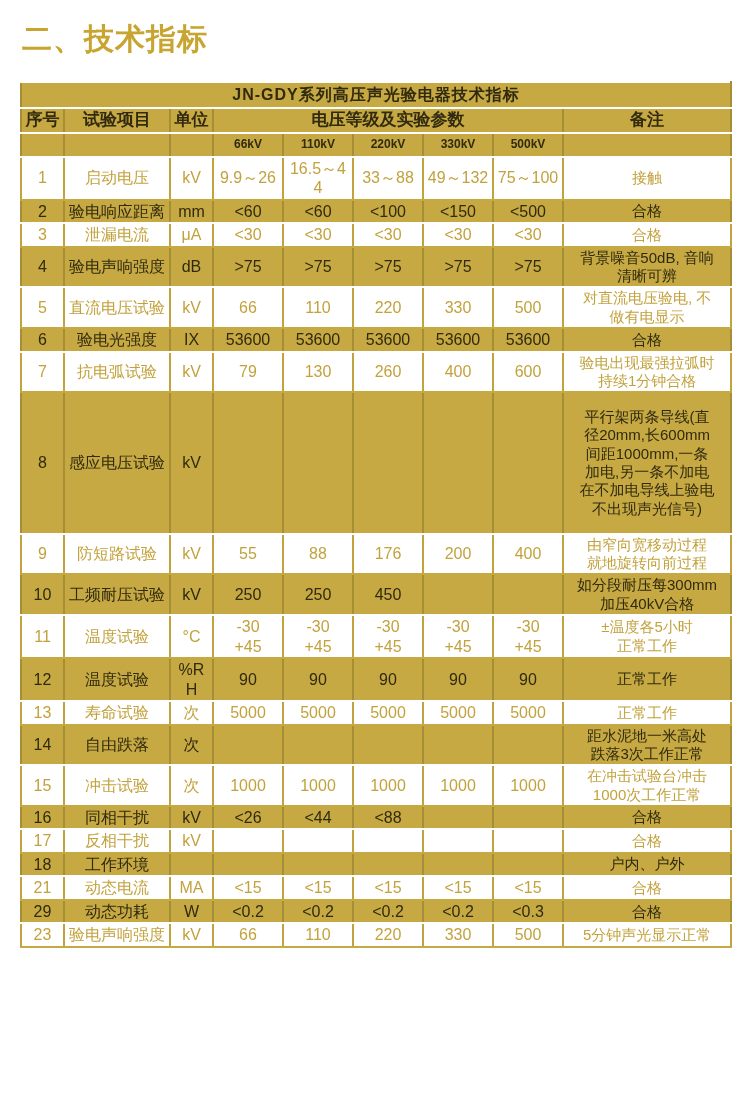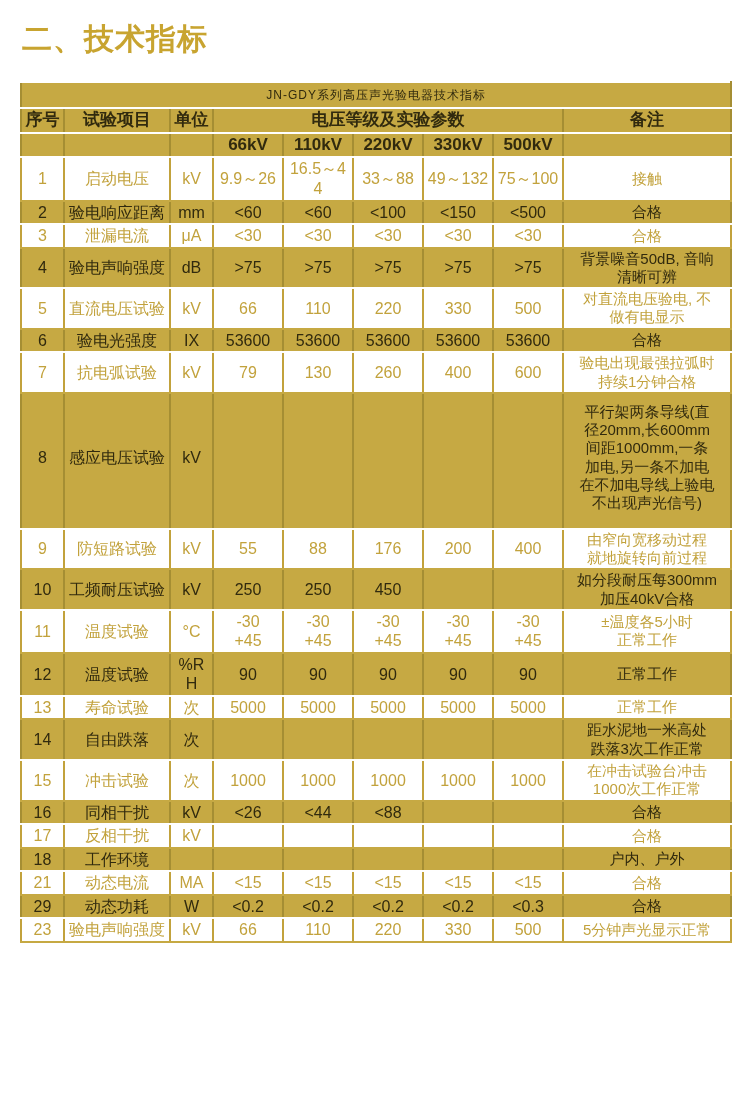--- a/index.html
+++ b/index.html
@@ -17,28 +17,28 @@
   td{text-align:center;vertical-align:middle;font-size:16px;line-height:1.22;padding:1px 2px;word-break:break-all;}
   
   tr.gold td{background:var(--gold-bg);color:var(--dark-text);
     border-left:2px solid var(--border-dark);border-right:2px solid var(--border-dark);
     border-top:2px solid #ffffff;border-bottom:2px solid #ffffff;}
   
   tr.white td{background:#ffffff;color:var(--gold-text);
     border-left:2px solid var(--gold-text);border-right:2px solid var(--gold-text);
     border-top:2px solid var(--gold-bg);border-bottom:2px solid var(--gold-bg);}
   tr.r-title{height:26px;}
-  tr.r-title td{font-weight:normal;font-size:12px;letter-spacing:1px;}
+  tr.r-title td{font-weight:bold;font-size:16px;letter-spacing:1px;}
   tr.r-head{height:16px;}
   tr.r-head td{font-weight:bold;font-size:17px;}
   tr.r-volt{height:24px;}
-  tr.r-volt td{font-weight:bold;font-size:17px;}
+  tr.r-volt td{font-weight:bold;font-size:12px;}
   #tbody tr{height:23px;}
   #tbody td{white-space:pre-line;}
-  #tbody tr:nth-child(8) td{padding-top:9px;padding-bottom:15px;}
+  #tbody tr:nth-child(8) td{padding-top:15px;padding-bottom:15px;}
   #tbody td[data-name="remark"]{font-size:15px;}
 </style>
 </head>
 <body>
 
 <div class="page" data-name="page">
   <h1 class="page-title" data-name="page-title">二、技术指标</h1>
 
   <table class="spec" data-name="spec-table">
     <colgroup>

